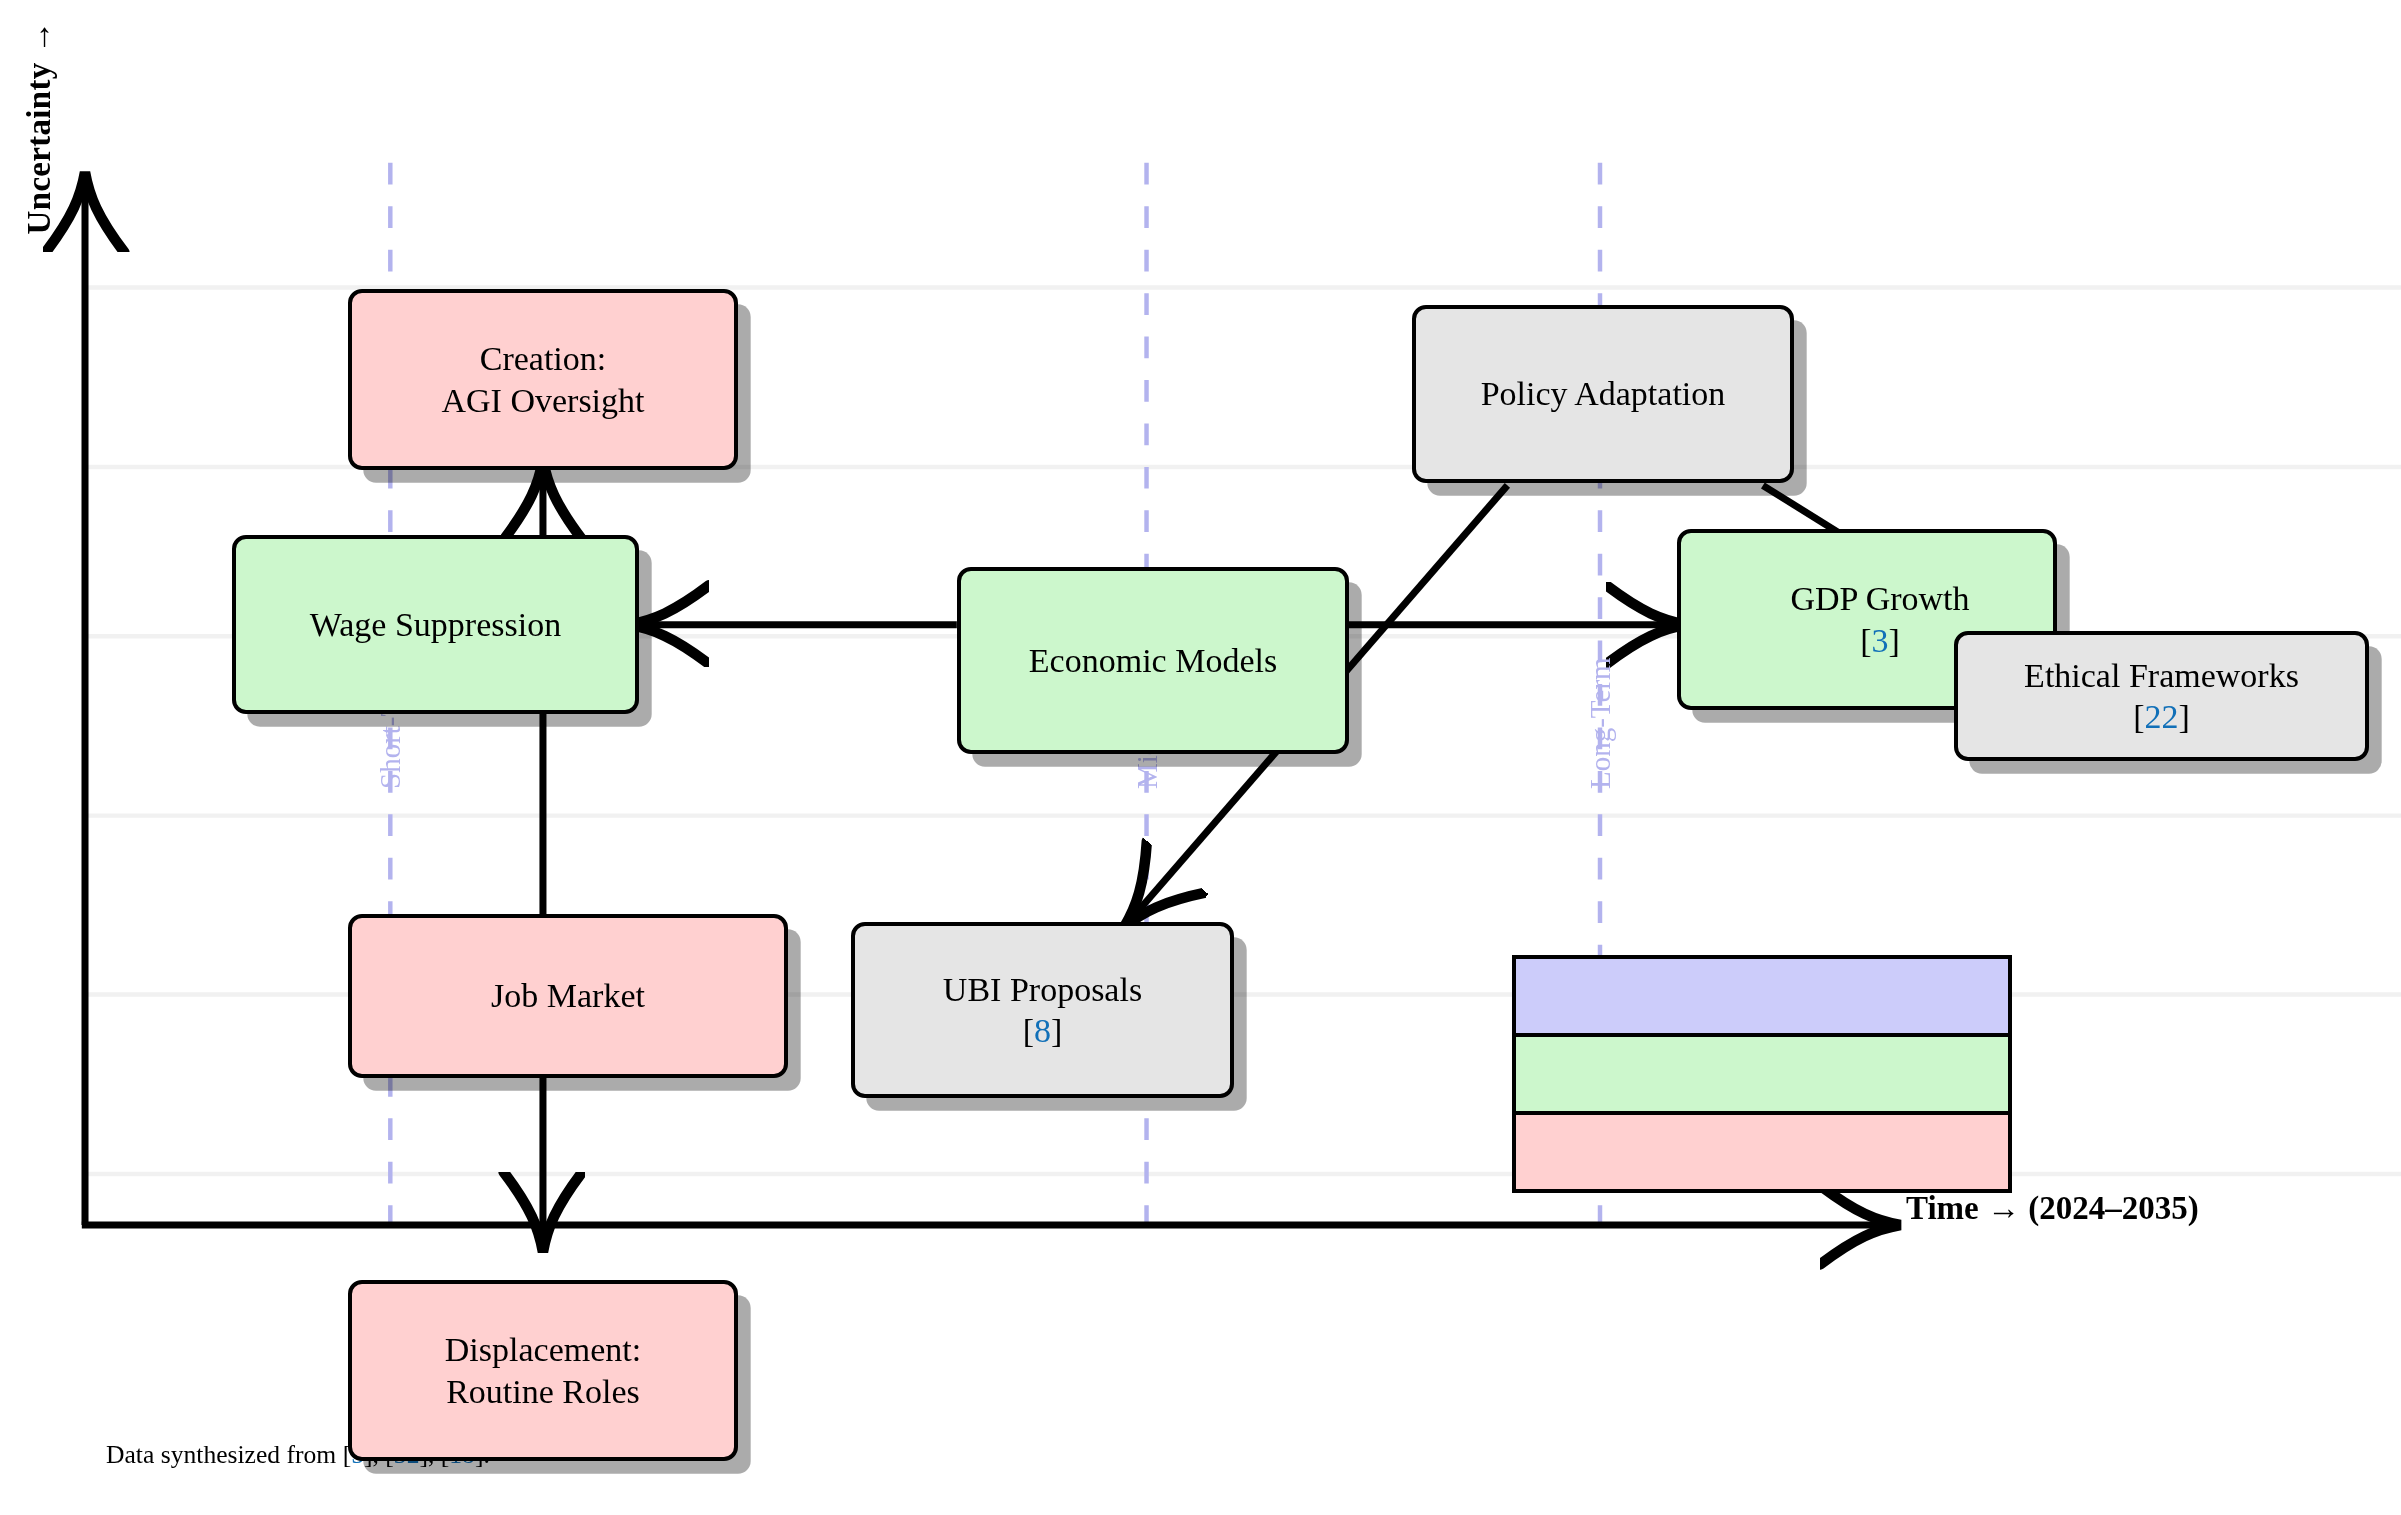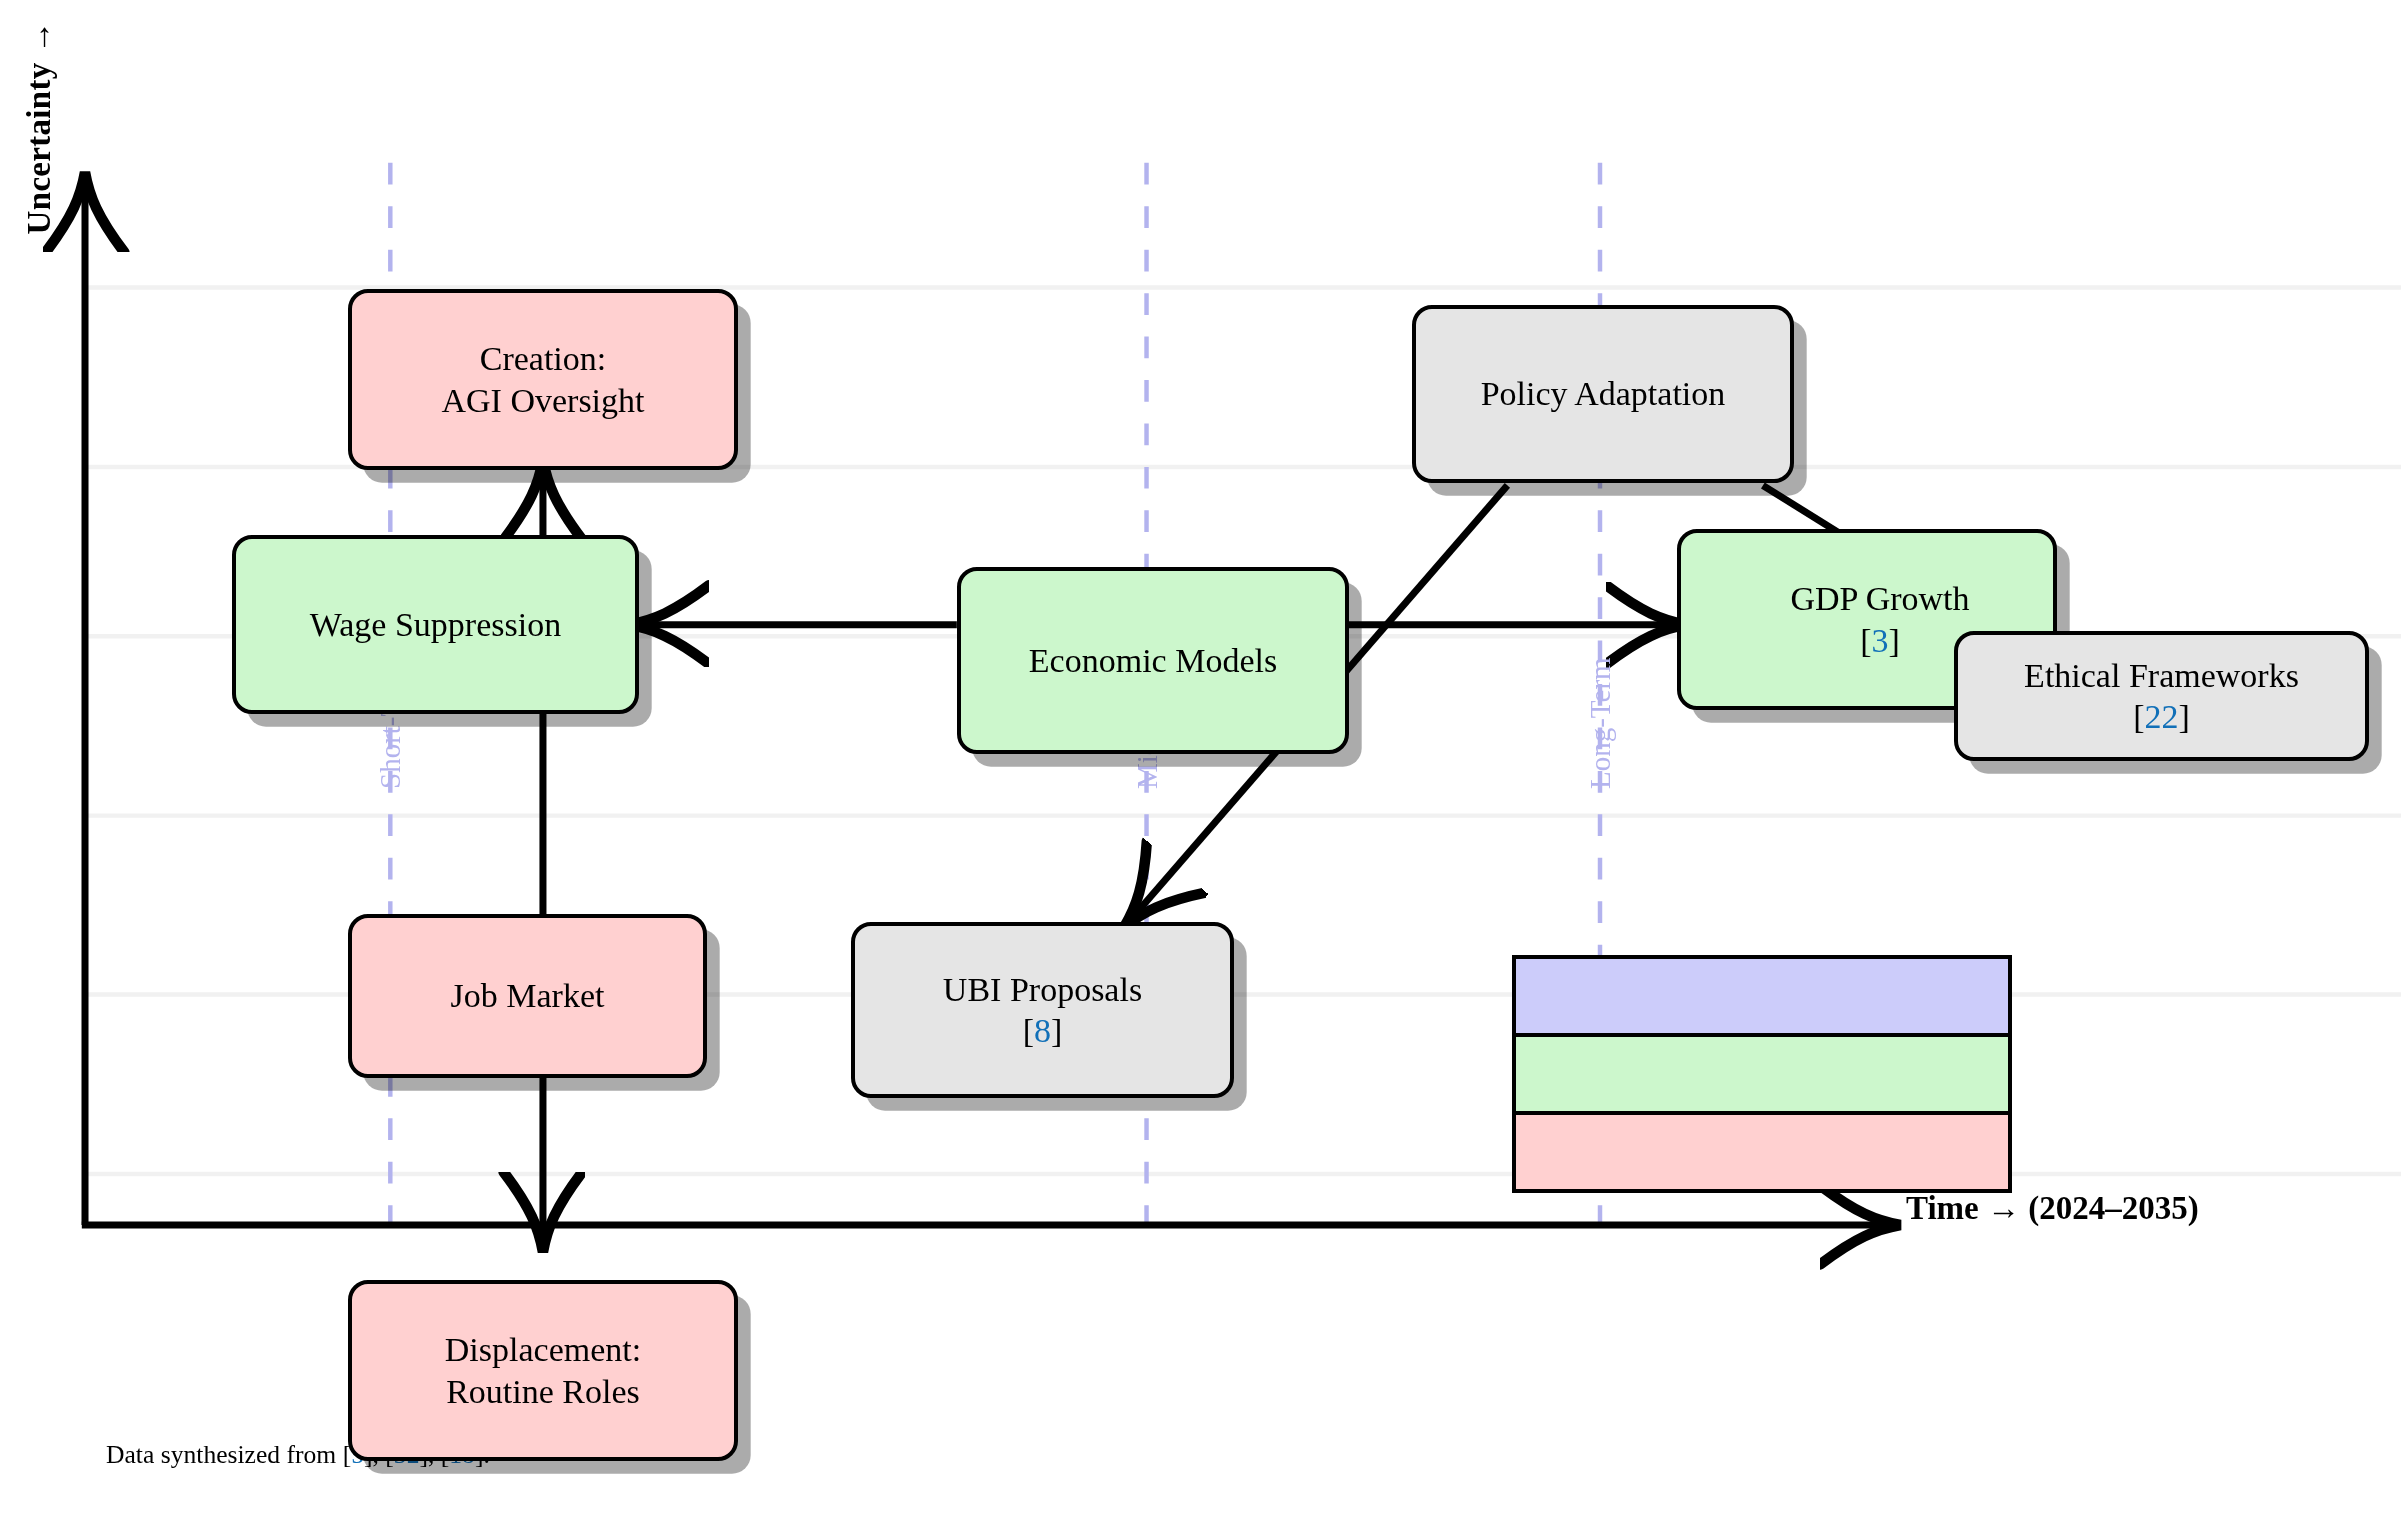--- a/index.html
+++ b/index.html
@@ -6,21 +6,21 @@
   body{
     width:2401px;height:1515px;position:relative;overflow:hidden;
     font-family:"Liberation Serif","DejaVu Serif",serif;
   }
   #stage{position:absolute;left:0;top:0;width:2401px;height:1515px;}
   #svg{position:absolute;left:0;top:0;width:2401px;height:1515px;}
 
   
   .node{
     position:absolute;box-sizing:border-box;
-    border:4.5px solid #000;border-radius:20px;
+    border:4.5px solid #000;border-radius:14px;
     display:flex;align-items:center;justify-content:center;
     text-align:center;line-height:1.22;
     color:#000;font-size:34px;
     box-shadow:14px 14px 0 -1.3px rgba(0,0,0,0.33);
     z-index:5;
   }
   .node .lines{display:block;width:100%;}
   .node .l2{display:block;}
   .pink{background:#ffd0d0;}
   .green{background:#ccf7cc;}
@@ -116,21 +116,21 @@
       <span class="l2">AGI Oversight</span>
     </span>
   </div>
 
   <div class="node green" style="left:232px;top:535px;width:407px;height:179px;">
     <span class="lines">
       <span>Wage Suppression</span>
     </span>
   </div>
 
-  <div class="node pink" style="left:348px;top:914px;width:359px;height:164px;">
+  <div class="node pink" style="left:348px;top:914px;width:440px;height:164px;">
     <span class="lines">
       <span>Job Market</span>
     </span>
   </div>
 
   <div class="node pink" style="left:348px;top:1280px;width:390px;height:181px;">
     <span class="lines">
       <span>Displacement:</span>
       <span class="l2">Routine Roles</span>
     </span>

